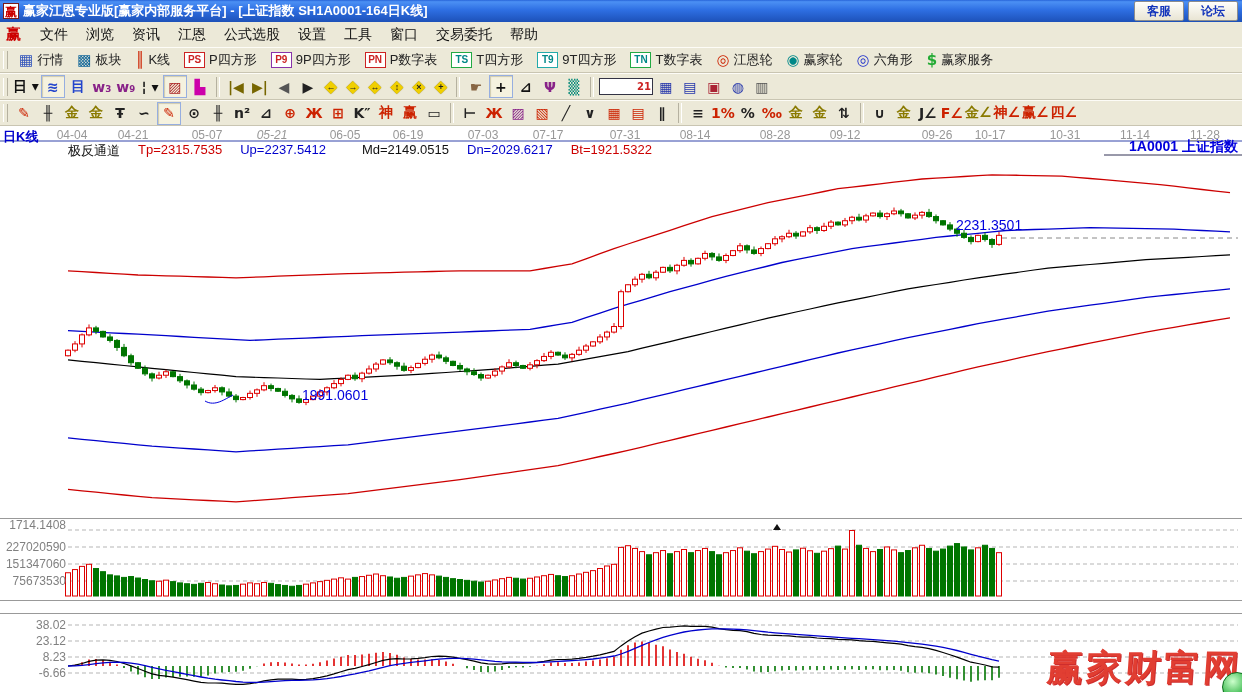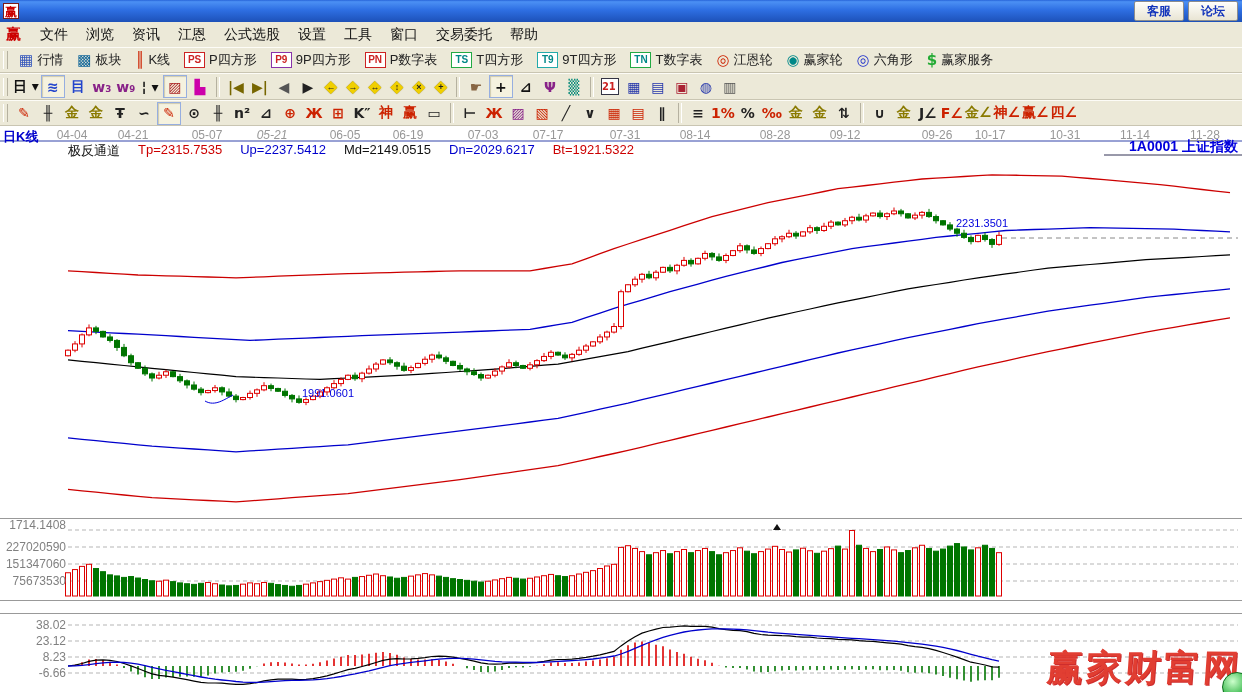--- a/index.html
+++ b/index.html
@@ -31,44 +31,45 @@
   .badge{display:inline-block;width:19px;height:14px;font-size:10px;font-weight:bold;background:#fff;
     text-align:center;line-height:14px;}
   .ibtn{min-width:22px;height:21px;margin:0 1px;display:flex;align-items:center;justify-content:center;
     font-size:14px;font-family:"DejaVu Sans",sans-serif;}
   .ibtn.sel{border:1px solid #96aee0;background:#f5f2df;box-shadow:inset 1px 1px 1px #cfcaaf;}
   .sep{width:2px;height:20px;border-left:1px solid #b5b1a0;border-right:1px solid #fff;margin:0 4px;}
   .diamond{position:relative;width:22px;height:21px;display:flex;align-items:center;justify-content:center;}
   .diamond .d{color:#f0cf00;font-size:17px;text-shadow:0 0 1px #7a6a00;}
   .diamond .ar{position:absolute;font-size:9px;color:#222;font-weight:bold;}
   .box21{display:inline-block;width:16px;height:15px;border:1px solid #334;background:#fff;color:#c22;
-    font-size:10px;font-weight:bold;line-height:15px;}
+    font-size:10px;font-weight:bold;text-align:center;line-height:15px;padding-left:36px;}
   
   .label{position:absolute;white-space:nowrap;}
   .daterow-label{top:128px;left:3px;color:#0000cc;font-weight:bold;font-size:13px;}
   .datetick{top:128px;color:#979797;font-size:12px;transform:translateX(-50%);}
   .symlabel{top:138px;right:4px;color:#0000dd;font-size:14px;font-weight:bold;}
   .indrow{position:absolute;top:142px;left:68px;font-size:13px;display:flex;}
   .axislab{position:absolute;left:0;width:66px;text-align:right;color:#808080;font-size:12px;}
   .macdhead{position:absolute;top:600px;left:0;width:1242px;height:13px;font-size:13px;}
-  .ann{color:#0000dd;font-size:11px;text-align:right;}
+  .ann{color:#0000dd;font-size:14px;text-align:right;}
   .watermark{position:absolute;top:644px;right:0px;color:#e03428;font-size:36px;font-weight:bold;
     font-family:"DejaVu Serif",serif;letter-spacing:3px;opacity:.95;transform:skewX(-4deg);
     text-shadow:1px 1px 0 #c22;}
   .sphere{position:absolute;left:1222px;top:672px;width:28px;height:28px;border-radius:50%;
     background:radial-gradient(circle at 35% 30%,#ccffcc,#3cb94f 55%,#0b7a1e);border:1px solid #0a6a1a;}
   svg{position:absolute;left:0;top:127px;}
 </style>
 </head>
 <body>
 
 <div class="app">
 
   <div class="titlebar">
     <div class="appicon">赢</div>
+    <div>赢家江恩专业版[赢家内部服务平台] - [上证指数  SH1A0001-164日K线]</div>
     <div class="titlebtns">
         <div class="tbtn">客服</div>
         <div class="tbtn">论坛</div>
       </div>
   </div>
 
   <div class="menubar">
     <span class="menuicon">赢</span>
   <span class="menuitem">文件</span>
       <span class="menuitem">浏览</span>
@@ -930,21 +931,21 @@
       <polyline points="68.0,539.0 75.0,538.2 82.0,536.5 89.0,534.4 96.0,533.1 103.0,532.9 110.0,533.3 117.0,534.5 124.0,536.5 131.0,538.9 138.0,541.5 145.0,544.3 152.0,546.8 159.0,548.4 166.0,549.1 173.0,550.2 180.0,551.4 187.0,552.7 194.0,554.1 201.0,555.4 208.0,556.0 215.0,556.0 222.0,556.2 229.0,556.8 236.0,557.4 243.0,557.4 250.0,556.7 257.0,555.6 264.0,553.9 271.0,552.8 278.0,552.2 285.0,552.0 292.0,552.2 299.0,552.6 306.0,552.4 313.0,551.6 320.0,550.4 327.0,548.8 334.0,546.9 341.0,544.8 348.0,542.6 355.0,541.3 362.0,539.5 369.0,537.6 376.0,535.5 383.0,533.4 390.0,532.2 397.0,531.7 404.0,532.0 411.0,531.9 418.0,531.4 425.0,530.6 432.0,529.5 439.0,529.1 446.0,529.4 453.0,530.2 460.0,531.4 467.0,532.7 474.0,534.2 481.0,535.8 488.0,536.8 495.0,537.1 502.0,536.8 509.0,536.1 516.0,535.9 523.0,536.1 530.0,535.9 537.0,535.3 544.0,534.3 551.0,533.1 558.0,532.5 565.0,532.5 572.0,532.2 579.0,531.4 586.0,530.4 593.0,529.2 600.0,527.8 607.0,526.2 614.0,524.4 621.0,518.9 628.0,514.0 635.0,509.7 642.0,506.1 649.0,504.0 656.0,502.2 663.0,500.5 670.0,500.1 677.0,499.5 684.0,498.9 691.0,499.3 698.0,499.4 705.0,499.3 712.0,500.1 719.0,501.7 726.0,502.7 733.0,503.3 740.0,503.6 747.0,504.7 754.0,506.4 761.0,507.5 768.0,508.2 775.0,508.4 782.0,508.7 789.0,508.8 796.0,509.6 803.0,510.1 810.0,510.2 817.0,511.0 824.0,511.5 831.0,511.6 838.0,512.4 845.0,512.7 852.0,512.9 859.0,513.7 866.0,514.1 873.0,514.3 880.0,515.2 887.0,515.8 894.0,516.3 901.0,517.2 908.0,518.7 915.0,519.7 922.0,520.4 929.0,521.7 936.0,523.4 943.0,525.5 950.0,527.7 957.0,530.1 964.0,532.6 971.0,535.2 978.0,536.5 985.0,538.0 992.0,539.8 999.0,540.1" fill="none" stroke="#000000" stroke-width="1.2"></polyline>
       <polyline points="68.0,539.0 75.0,538.8 82.0,538.4 89.0,537.6 96.0,536.7 103.0,535.9 110.0,535.4 117.0,535.2 124.0,535.5 131.0,536.2 138.0,537.2 145.0,538.6 152.0,540.3 159.0,541.9 166.0,543.3 173.0,544.7 180.0,546.0 187.0,547.4 194.0,548.7 201.0,550.0 208.0,551.2 215.0,552.2 222.0,553.0 229.0,553.7 236.0,554.5 243.0,555.1 250.0,555.4 257.0,555.4 264.0,555.1 271.0,554.7 278.0,554.2 285.0,553.7 292.0,553.4 299.0,553.3 306.0,553.1 313.0,552.8 320.0,552.3 327.0,551.6 334.0,550.7 341.0,549.5 348.0,548.1 355.0,546.8 362.0,545.3 369.0,543.8 376.0,542.1 383.0,540.4 390.0,538.7 397.0,537.3 404.0,536.3 411.0,535.4 418.0,534.6 425.0,533.8 432.0,532.9 439.0,532.2 446.0,531.6 453.0,531.3 460.0,531.3 467.0,531.6 474.0,532.1 481.0,532.9 488.0,533.6 495.0,534.3 502.0,534.8 509.0,535.1 516.0,535.2 523.0,535.4 530.0,535.5 537.0,535.5 544.0,535.2 551.0,534.8 558.0,534.4 565.0,534.0 572.0,533.6 579.0,533.2 586.0,532.6 593.0,532.0 600.0,531.1 607.0,530.1 614.0,529.0 621.0,527.0 628.0,524.4 635.0,521.4 642.0,518.4 649.0,515.5 656.0,512.8 663.0,510.4 670.0,508.3 677.0,506.6 684.0,505.0 691.0,503.9 698.0,503.0 705.0,502.3 712.0,501.8 719.0,501.8 726.0,502.0 733.0,502.2 740.0,502.5 747.0,502.9 754.0,503.6 761.0,504.4 768.0,505.2 775.0,505.8 782.0,506.4 789.0,506.9 796.0,507.4 803.0,507.9 810.0,508.4 817.0,508.9 824.0,509.4 831.0,509.9 838.0,510.4 845.0,510.8 852.0,511.3 859.0,511.7 866.0,512.2 873.0,512.6 880.0,513.1 887.0,513.7 894.0,514.2 901.0,514.8 908.0,515.6 915.0,516.4 922.0,517.2 929.0,518.1 936.0,519.2 943.0,520.4 950.0,521.9 957.0,523.5 964.0,525.4 971.0,527.3 978.0,529.2 985.0,530.9 992.0,532.7 999.0,534.2" fill="none" stroke="#0000cc" stroke-width="1.3"></polyline>
     </svg>
 
   <div class="label daterow-label">日K线</div>
   <div id="dates"></div>
   <div class="label symlabel">1A0001 上证指数</div>
   <div class="indrow" id="indrow">
     <span style="color:#111;margin-right:18px;">极反通道</span>
   <span style="color: rgb(204, 0, 0); margin-right: 18px;">Tp=2315.7535</span>
-      <span style="color: rgb(0, 0, 204); margin-right: 18px;">Up=2237.5412</span>
+      <span style="color: rgb(0, 0, 204); margin-right: 36px;">Up=2237.5412</span>
       <span style="color: rgb(17, 17, 17); margin-right: 18px;">Md=2149.0515</span>
       <span style="color: rgb(0, 0, 204); margin-right: 18px;">Dn=2029.6217</span>
       <span style="color: rgb(204, 0, 0); margin-right: 18px;">Bt=1921.5322</span>
     </div>
   <div id="volaxis"></div>
   <div id="macdaxis"></div>
   <div id="anns"></div>
   <div class="watermark">赢家财富网</div>
   <div class="sphere"></div>
 <div class="label datetick" style="left: 72px;">04-04</div>

